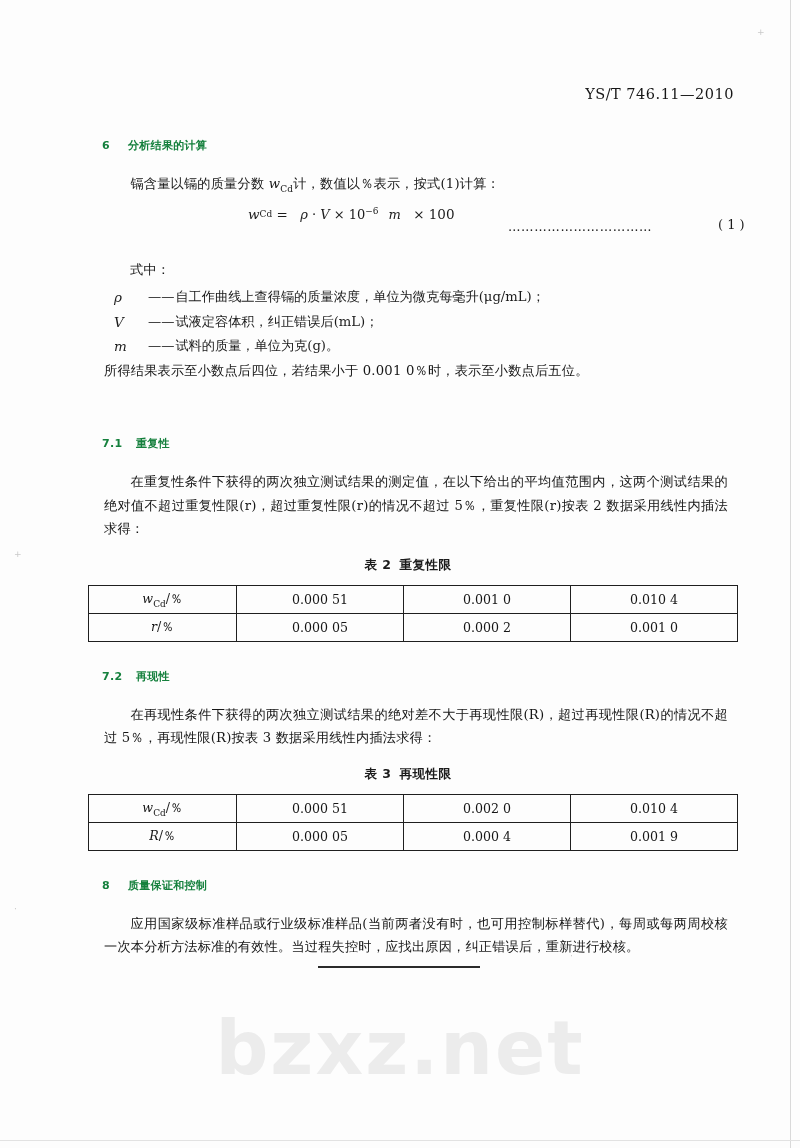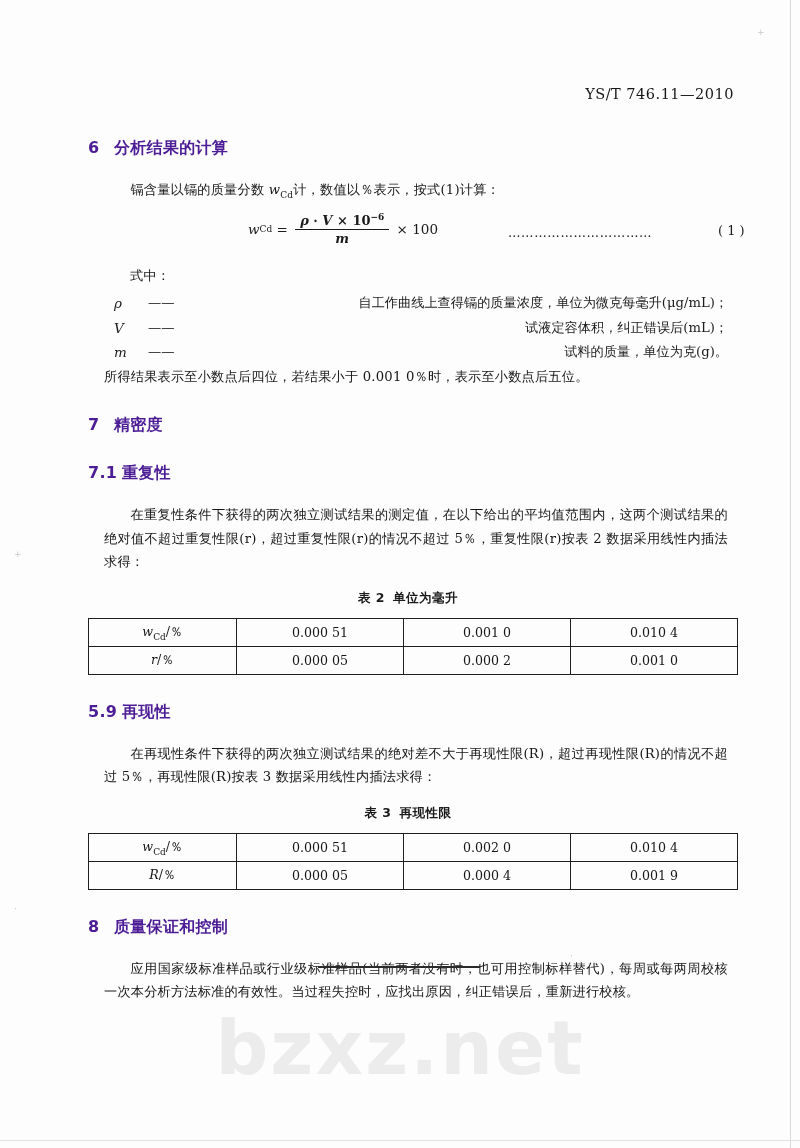--- a/index.html
+++ b/index.html
@@ -80,23 +80,24 @@
   .content {
     position: absolute;
     left: 88px;
     top: 138px;
     width: 640px;
   }
 
   .sec-head {
     font-family: "DejaVu Sans", "Liberation Sans", sans-serif;
     font-weight: bold;
-    font-size: 16px;
-    color: #4c1d95;
+    font-size: 11px;
+    color: #15803d;
     letter-spacing: 0.3px;
+    margin-left: 14px;
   }
   .sec-head .num {
     display: inline-block;
     min-width: 26px;
   }
   .sec-head.sub .num { min-width: 34px; }
 
   .para {
     font-size: 13.2px;
     line-height: 1.78;
@@ -122,25 +123,24 @@
     left: 160px;
     top: 0;
     display: flex;
     align-items: center;
     font-size: 13.5px;
     font-family: "DejaVu Serif", "Liberation Serif", serif;
   }
   .fvar { font-style: italic; }
   .frac {
     display: inline-flex;
-    flex-direction: column;
+    flex-direction: row;
     align-items: center;
     margin: 0 3px;
     vertical-align: middle;
-    font-weight: bold;
   }
   .frac .nume {
     padding: 0 5px 1px 5px;
     font-size: 13px;
     white-space: nowrap;
   }
   .frac .bar {
     width: 100%;
     height: 1px;
     background: #1b1b1b;
@@ -175,21 +175,21 @@
     line-height: 1.82;
     padding-left: 26px;
   }
   .wrow .sym {
     width: 34px;
     font-style: italic;
     font-size: 13.5px;
     flex: 0 0 34px;
   }
   .wrow .dash { flex: 0 0 auto; padding-right: 1px; }
-  .wrow .def { flex: 1 1 auto; text-align: right; }
+  .wrow .def { flex: 1 1 auto; }
 
   
   .tbl-cap {
     text-align: center;
     font-family: "DejaVu Sans", "Liberation Sans", sans-serif;
     font-weight: bold;
     font-size: 12.5px;
     margin: 16px 0 11px 0;
     letter-spacing: 0.5px;
   }
@@ -279,36 +279,33 @@
         <span class="sym">m</span>
         <span class="dash">——</span>
         <span class="def">试料的质量，单位为克(g)。</span>
       </div>
     </div>
 
     <div class="para">所得结果表示至小数点后四位，若结果小于 0.001 0％时，表示至小数点后五位。</div>
 
     <div class="gap-lg"></div>
 
-    <div class="sec-head">
-      <span class="num">7</span><span>精密度</span>
-    </div>
 
     <div class="gap-lg"></div>
 
     <div class="sec-head sub">
       <span class="num">7.1</span><span>重复性</span>
     </div>
 
     <div class="gap-md"></div>
 
     <div class="para indent">在重复性条件下获得的两次独立测试结果的测定值，在以下给出的平均值范围内，这两个测试结果的绝对值不超过重复性限(r)，超过重复性限(r)的情况不超过 5％，重复性限(r)按表 2 数据采用线性内插法求得：</div>
 
     <div class="tbl-cap">
-      <span class="tnum">表 2</span><span>单位为毫升</span>
+      <span class="tnum">表 2</span><span>重复性限</span>
     </div>
 
     <table class="dt">
       <tbody>
           <tr>
         <td class="hdrcell"><span class="it">w</span><span class="subv">Cd</span>/％</td>
         <td class="numcell">0.000 51</td>
         <td class="numcell">0.001 0</td>
         <td class="numcell">0.010 4</td>
       </tr>
@@ -317,21 +314,21 @@
         <td class="numcell">0.000 05</td>
         <td class="numcell">0.000 2</td>
         <td class="numcell">0.001 0</td>
       </tr>
     </tbody>
       </table>
 
     <div class="gap-lg"></div>
 
     <div class="sec-head sub">
-      <span class="num">5.9</span><span>再现性</span>
+      <span class="num">7.2</span><span>再现性</span>
     </div>
 
     <div class="gap-md"></div>
 
     <div class="para indent">在再现性条件下获得的两次独立测试结果的绝对差不大于再现性限(R)，超过再现性限(R)的情况不超过 5％，再现性限(R)按表 3 数据采用线性内插法求得：</div>
 
     <div class="tbl-cap">
       <span class="tnum">表 3</span><span>再现性限</span>
     </div>
 

